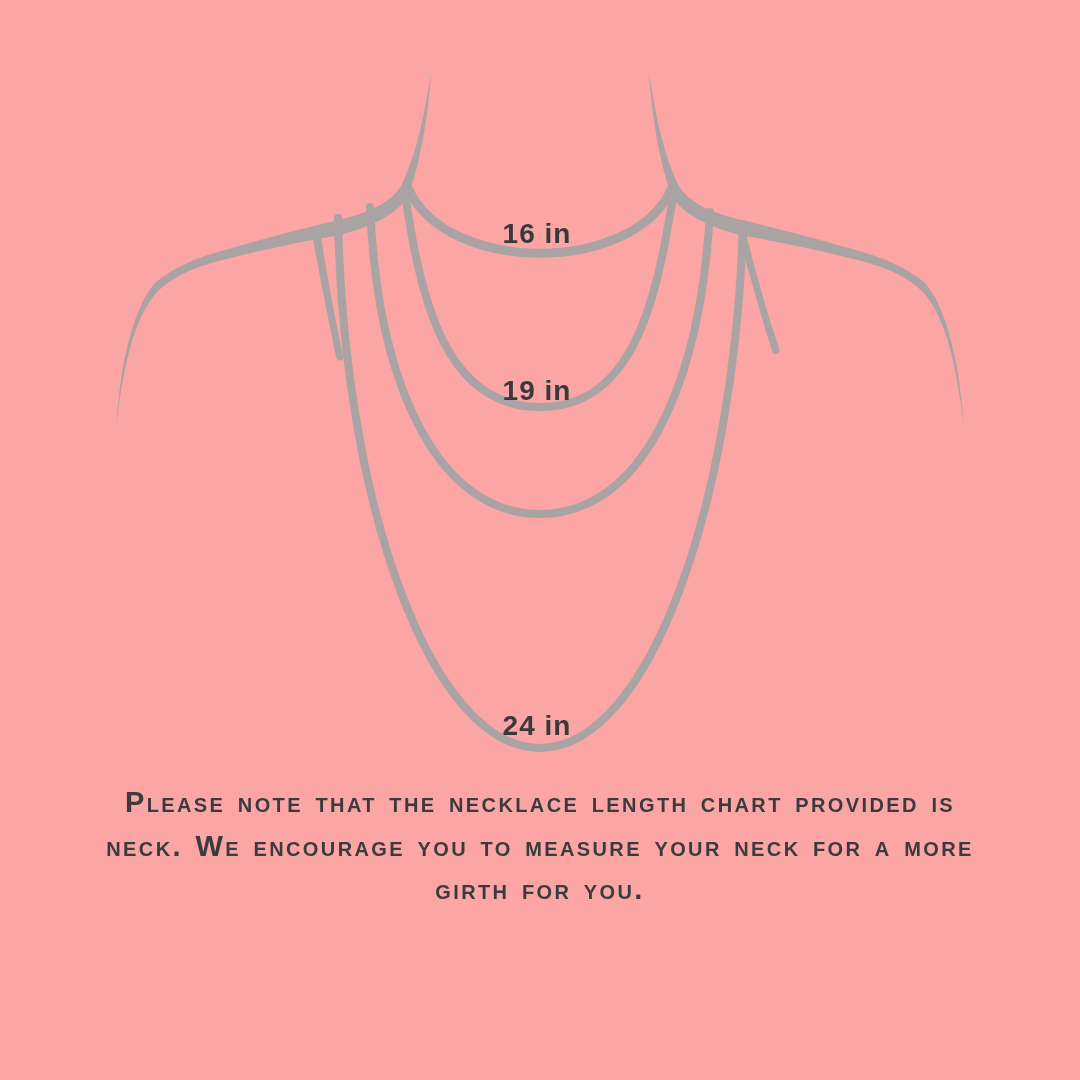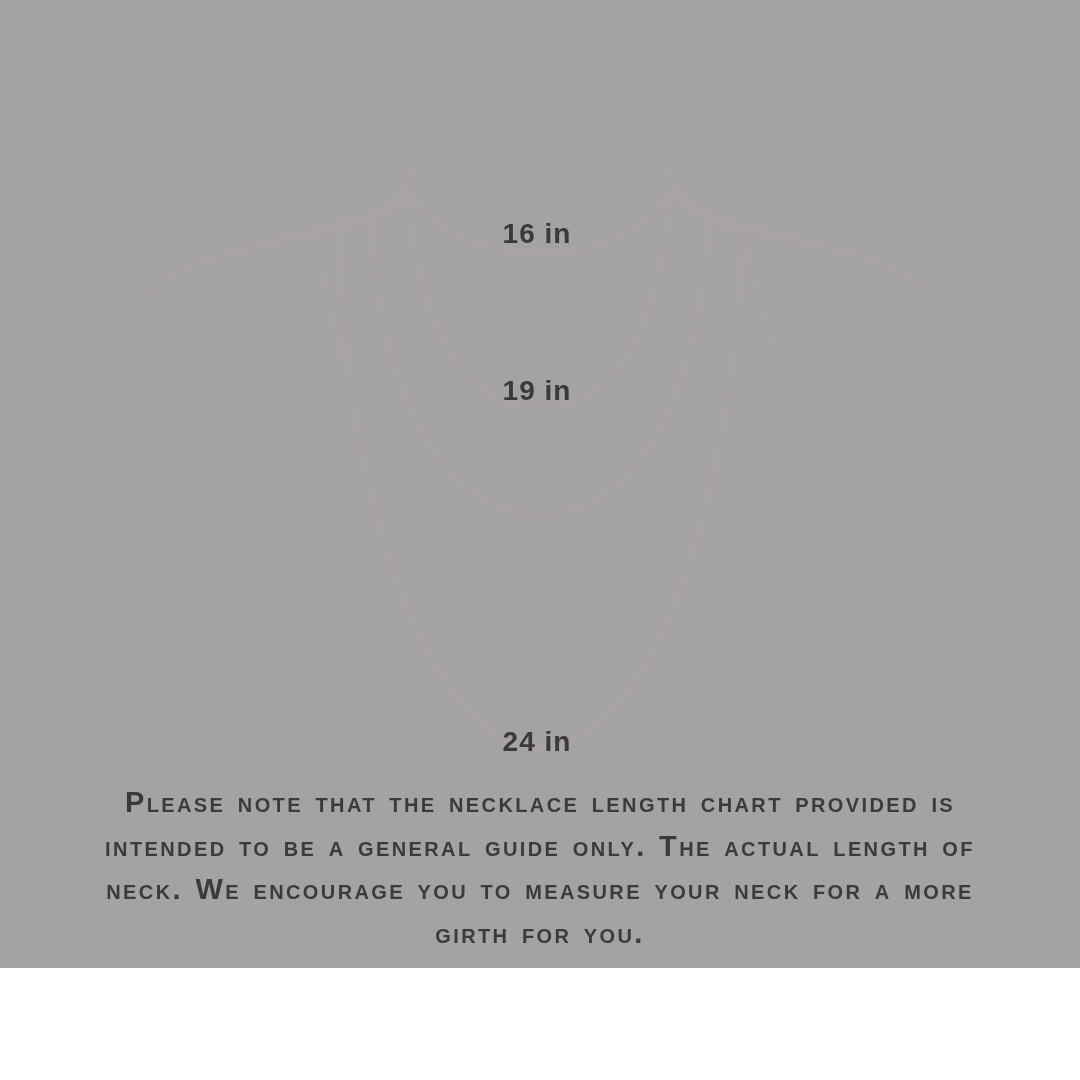--- a/index.html
+++ b/index.html
@@ -1,38 +1,38 @@
 <!DOCTYPE html>
 <html><head>
 <meta charset="utf-8">
 <style>
   html, body { margin: 0; padding: 0; background: #ffffff; }
   .canvas {
     position: relative;
     width: 1080px;
-    height: 968px;
-    background: #a3a3a3;
+    height: 1080px;
+    background: #fca5a5;
     overflow: hidden;
     font-family: "Liberation Sans", sans-serif;
   }
   .figure-svg { position: absolute; left: 0; top: 0; }
   .size-label {
     position: absolute;
     width: 220px;
     text-align: center;
     font-size: 28px;
     font-weight: bold;
     color: #3a3a3c;
     letter-spacing: 1px;
     line-height: 28px;
   }
   .label-16 { left: 427px; top: 220px; }
   .label-18 { left: 427px; top: 377px; }
   .label-20 { left: 427px; top: 486px; }
-  .label-24 { left: 427px; top: 728px; }
+  .label-24 { left: 427px; top: 712px; }
   .disclaimer {
     position: absolute;
     left: 0;
     top: 781px;
     width: 1080px;
     text-align: center;
     color: #3b3b3d;
     font-weight: bold;
     font-variant: small-caps;
     font-size: 29px;
@@ -96,18 +96,17 @@
              C 343 500 430 748 540 748
              C 650 748 735 500 743 224" stroke="#a9a3a3"></path>
   </svg>
 
   <div class="size-label label-16">16 in</div>
   <div class="size-label label-18">19 in</div>
   <div class="size-label label-24">24 in</div>
 
   <div class="disclaimer">
     <div class="line">Please note that the necklace length chart provided is</div>
-    <div class="line">intended to be a general guide only. The actual length of</div>
     <div class="line">neck. We encourage you to measure your neck for a more</div>
     <div class="line">girth for you.</div>
   </div>
 
 </div>
 
 </body></html>

